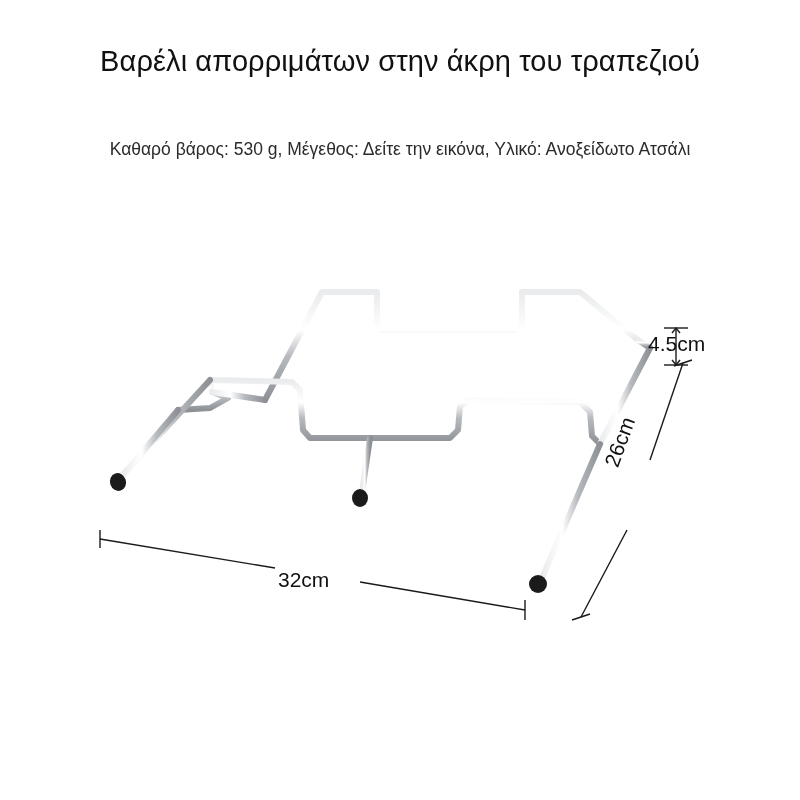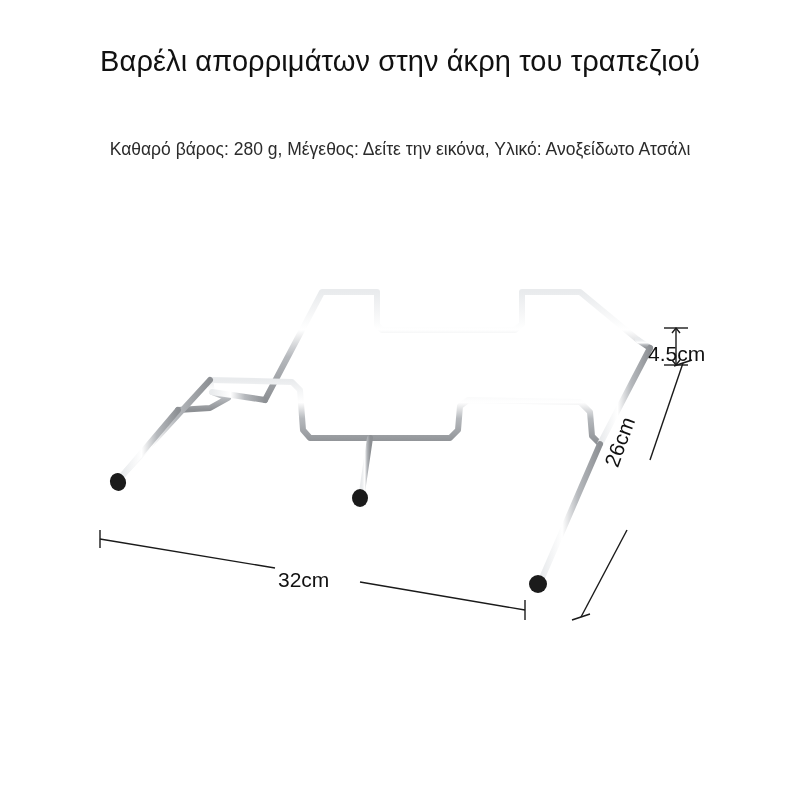--- a/index.html
+++ b/index.html
@@ -66,31 +66,31 @@
     text-align: right;
   }
   #label-depth {
     left: 540px;
     top: 232px;
     transform: rotate(-70deg);
     transform-origin: left top;
   }
   #label-height {
     left: 588px;
-    top: 112px;
+    top: 102px;
   }
 </style>
 </head>
 <body>
 
 <div class="page">
 
   <div class="title">Βαρέλι απορριμάτων στην άκρη του τραπεζιού</div>
 
-  <div class="subtitle">Καθαρό βάρος: 280 g, Μέγεθος: Δείτε την εικόνα, Υλικό: Ανοξείδωτο Ατσάλι</div>
+  <div class="subtitle">Καθαρό βάρος: 530 g, Μέγεθος: Δείτε την εικόνα, Υλικό: Ανοξείδωτο Ατσάλι</div>
 
   <div class="product-stage">
     <svg width="700" height="460" viewBox="0 0 700 460">
       <defs>
         <linearGradient id="wireGrad" x1="0" y1="0" x2="0" y2="1">
           <stop offset="0%" stop-color="#e9ebed"></stop>
           <stop offset="35%" stop-color="#ffffff"></stop>
           <stop offset="60%" stop-color="#b6b9bd"></stop>
           <stop offset="100%" stop-color="#8d9094"></stop>
         </linearGradient>

